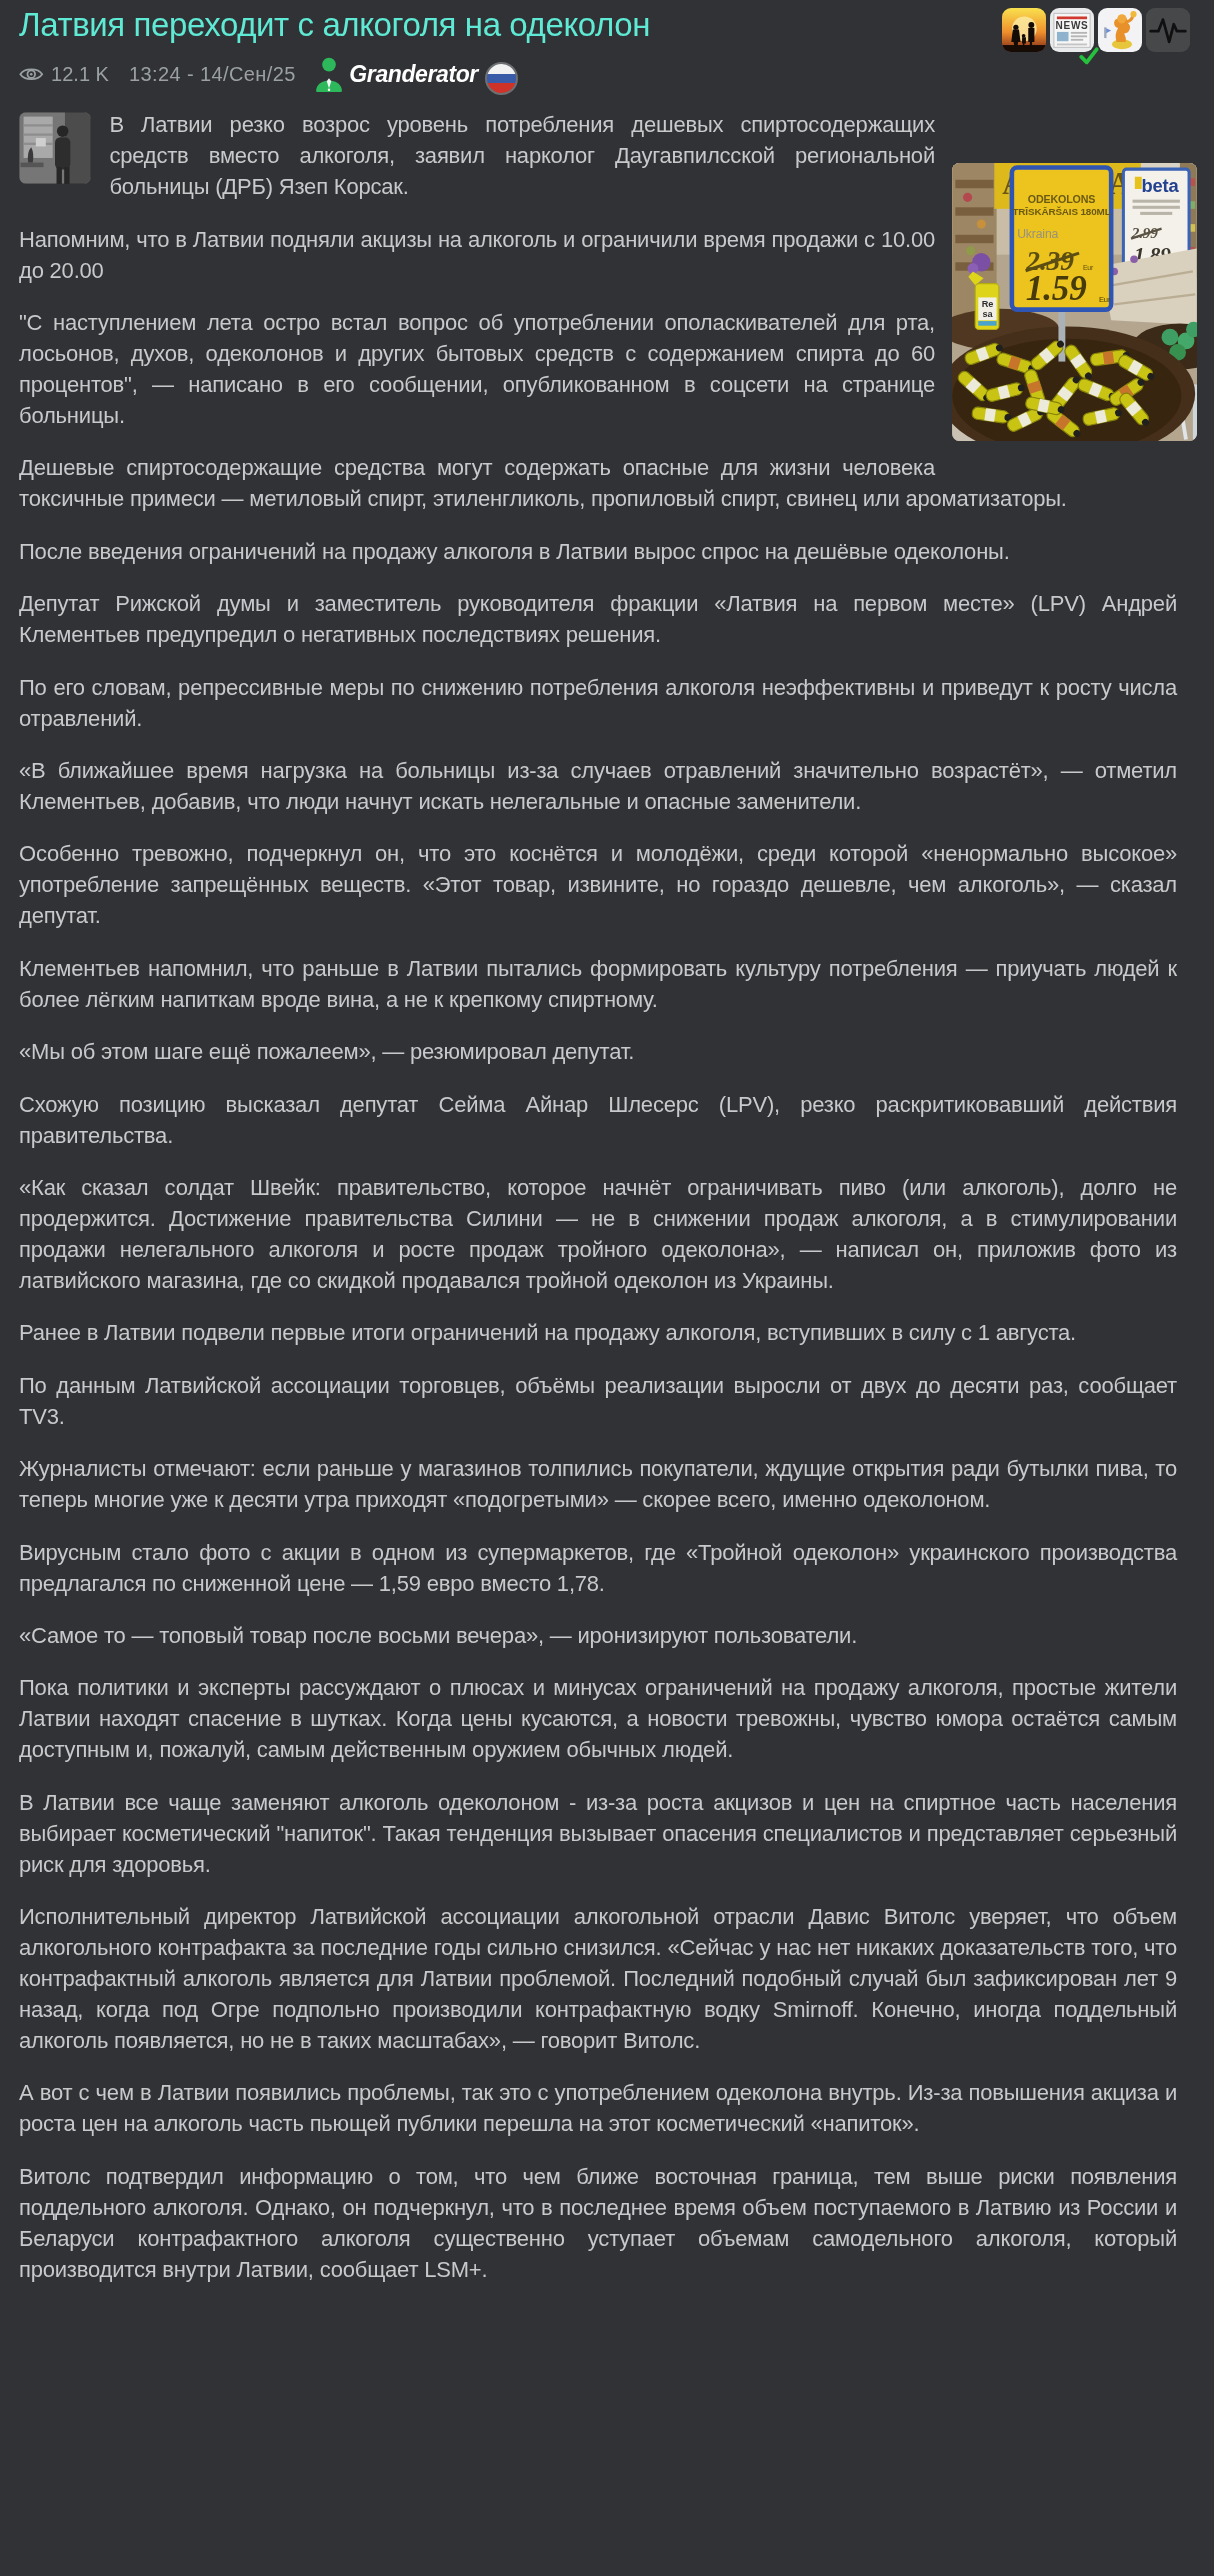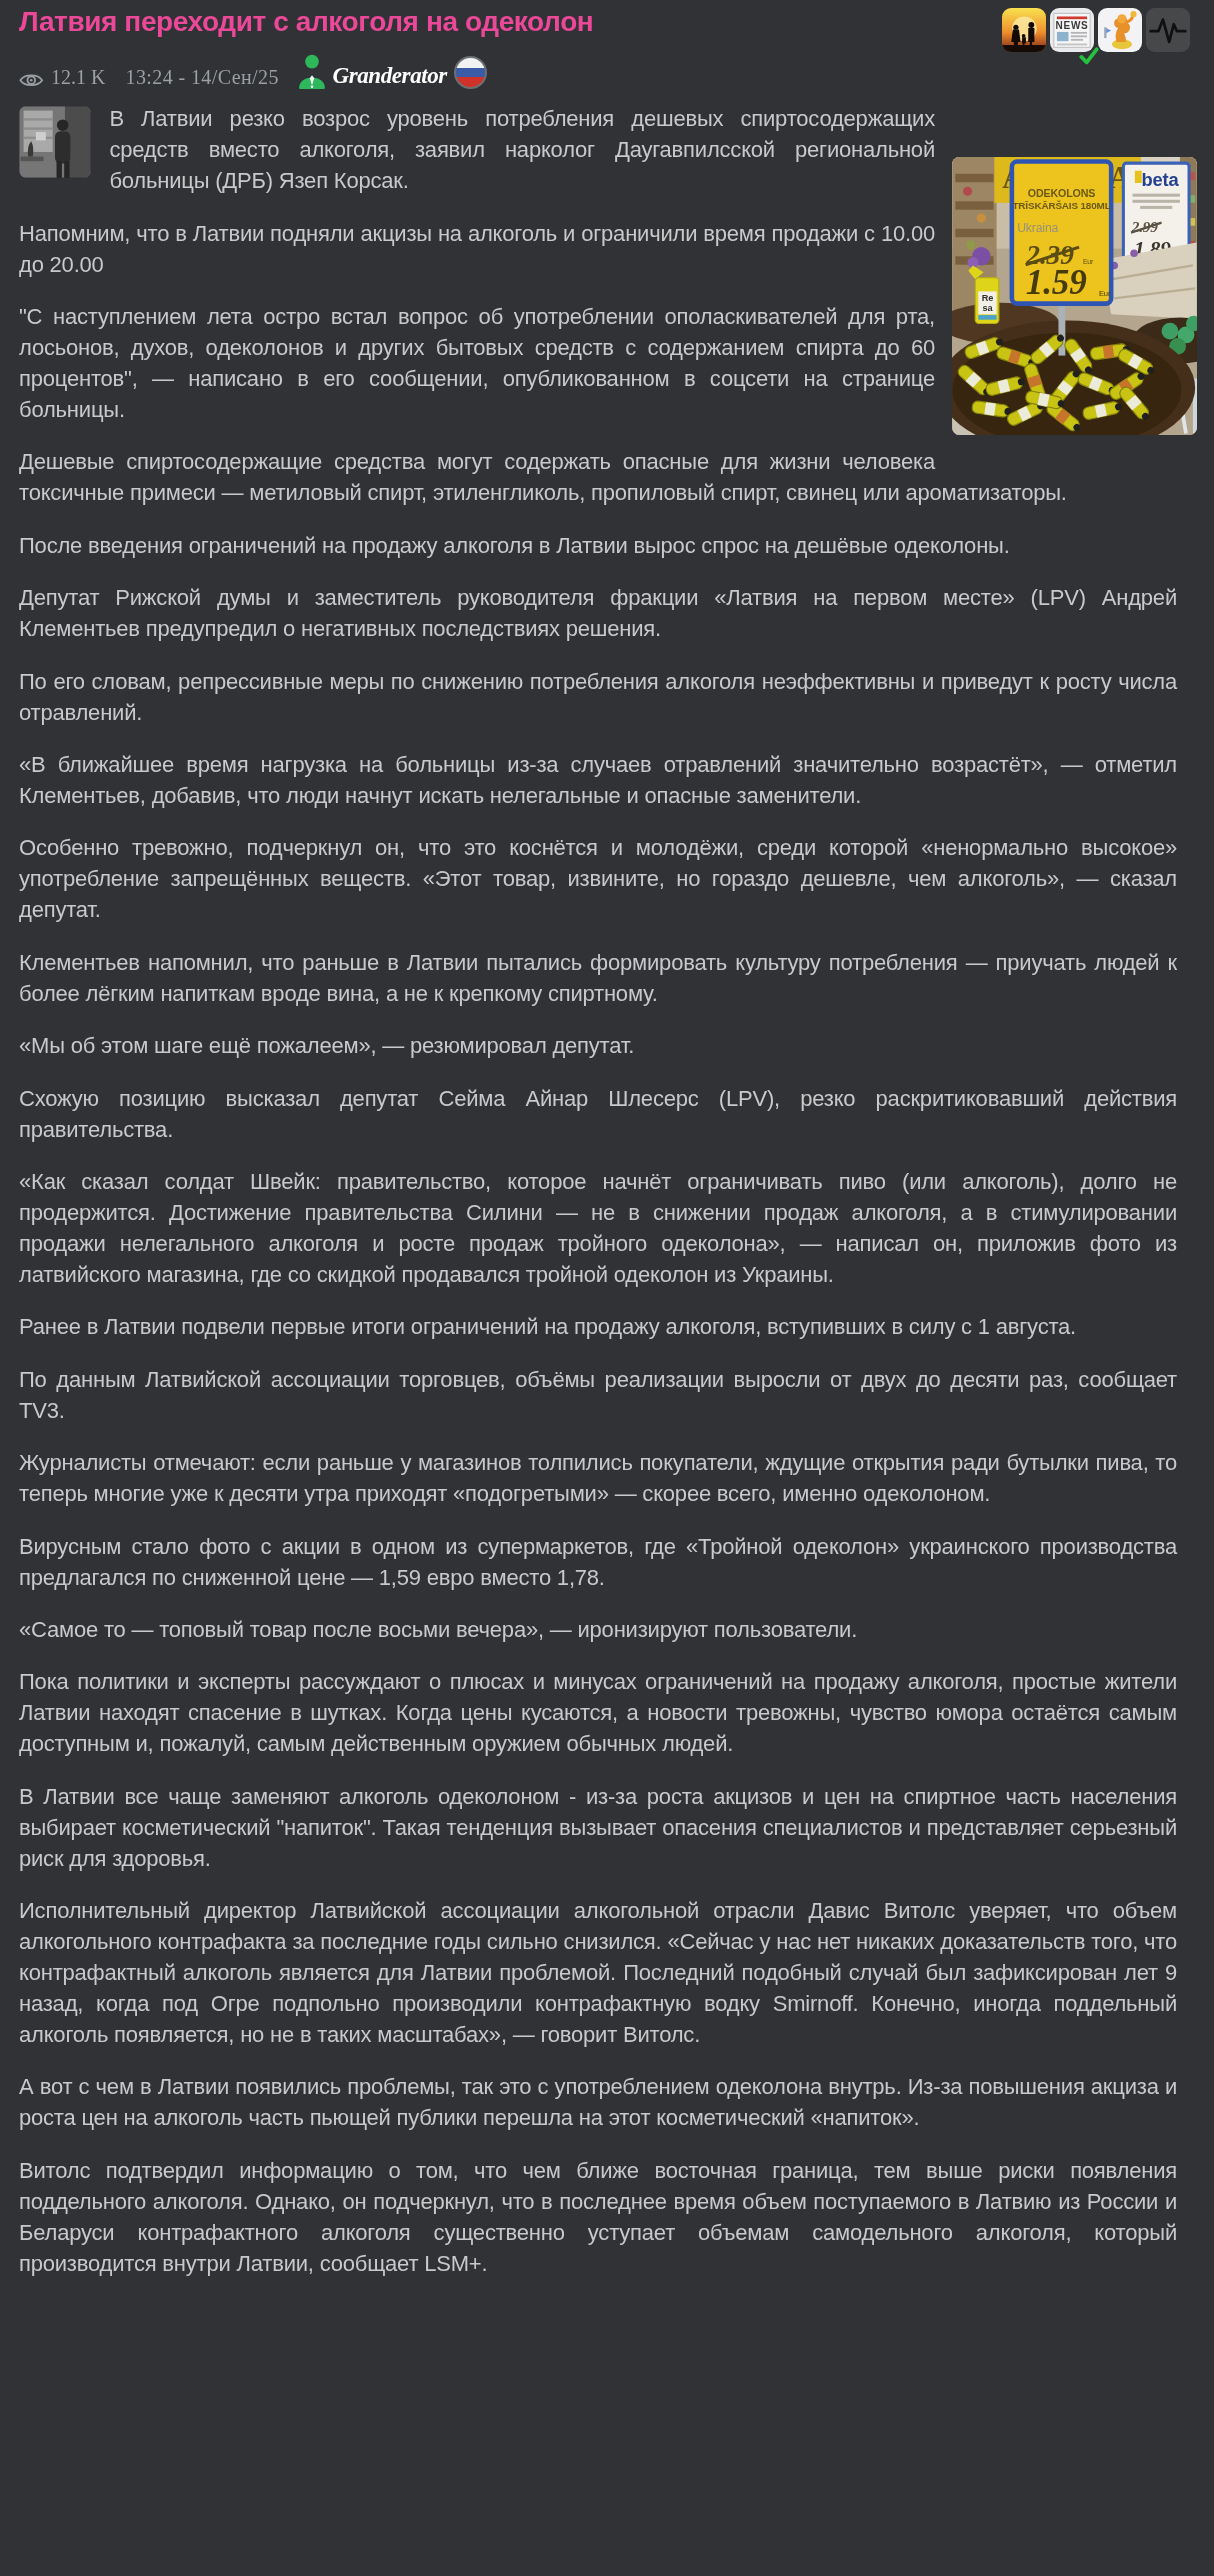--- a/index.html
+++ b/index.html
@@ -3,24 +3,24 @@
 <meta charset="utf-8">
 <style>
   html,body{margin:0;padding:0;}
   body{
     width:1214px;height:2576px;overflow:hidden;
     background:#313235;
     font-family:"Liberation Sans","DejaVu Sans",sans-serif;
   }
   .page{position:relative;padding:4.6px 37px 0 19px;box-sizing:border-box;width:1214px;}
   h1.title{
-    font-size:28px;font-weight:700;color:#ec4899;
+    font-size:33px;font-weight:400;color:#5eead4;
     letter-spacing:-0.4px;margin:1.5px 0 9.2px 0;
   }
-  .meta{display:flex;align-items:flex-end;color:#9aa0a3;font-size:20px;font-family:Liberation Serif, serif;}
+  .meta{display:flex;align-items:center;color:#9aa0a3;font-size:20px;}
   .meta .views{margin-left:7.6px;}
   .meta .time{margin-left:20px;letter-spacing:0.4px;}
   .meta .person{margin-left:17px;display:flex;align-items:flex-start;}
   .meta .author{margin-left:4.6px;font-weight:700;font-style:italic;color:#ffffff;font-size:23px;letter-spacing:-0.4px;}
   .meta .flag{
     width:29px;height:29px;border-radius:50%;margin-left:7.6px;margin-top:9.2px;
     border:2.3px solid #6d7073;
     background:linear-gradient(#f2f2f2 0 33%,#3a5ba8 33% 66%,#cf3228 66% 100%);
   }
   .badges{position:absolute;top:8.4px;right:24.5px;display:flex;gap:4px;}

